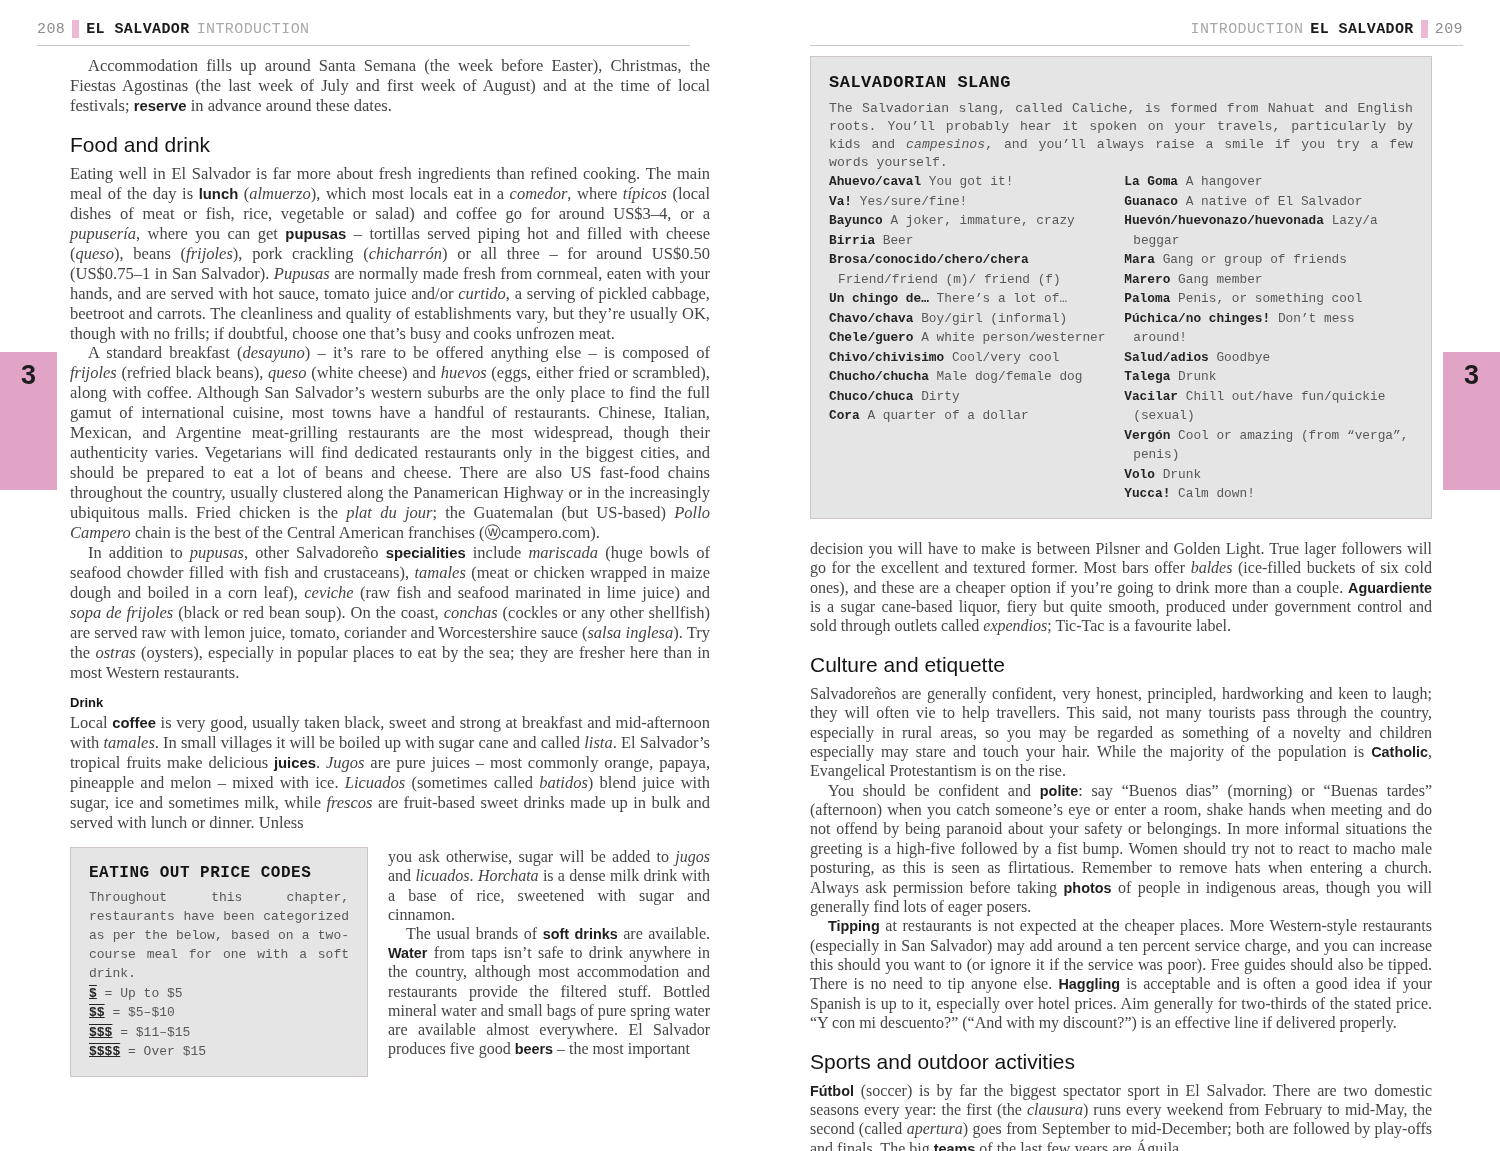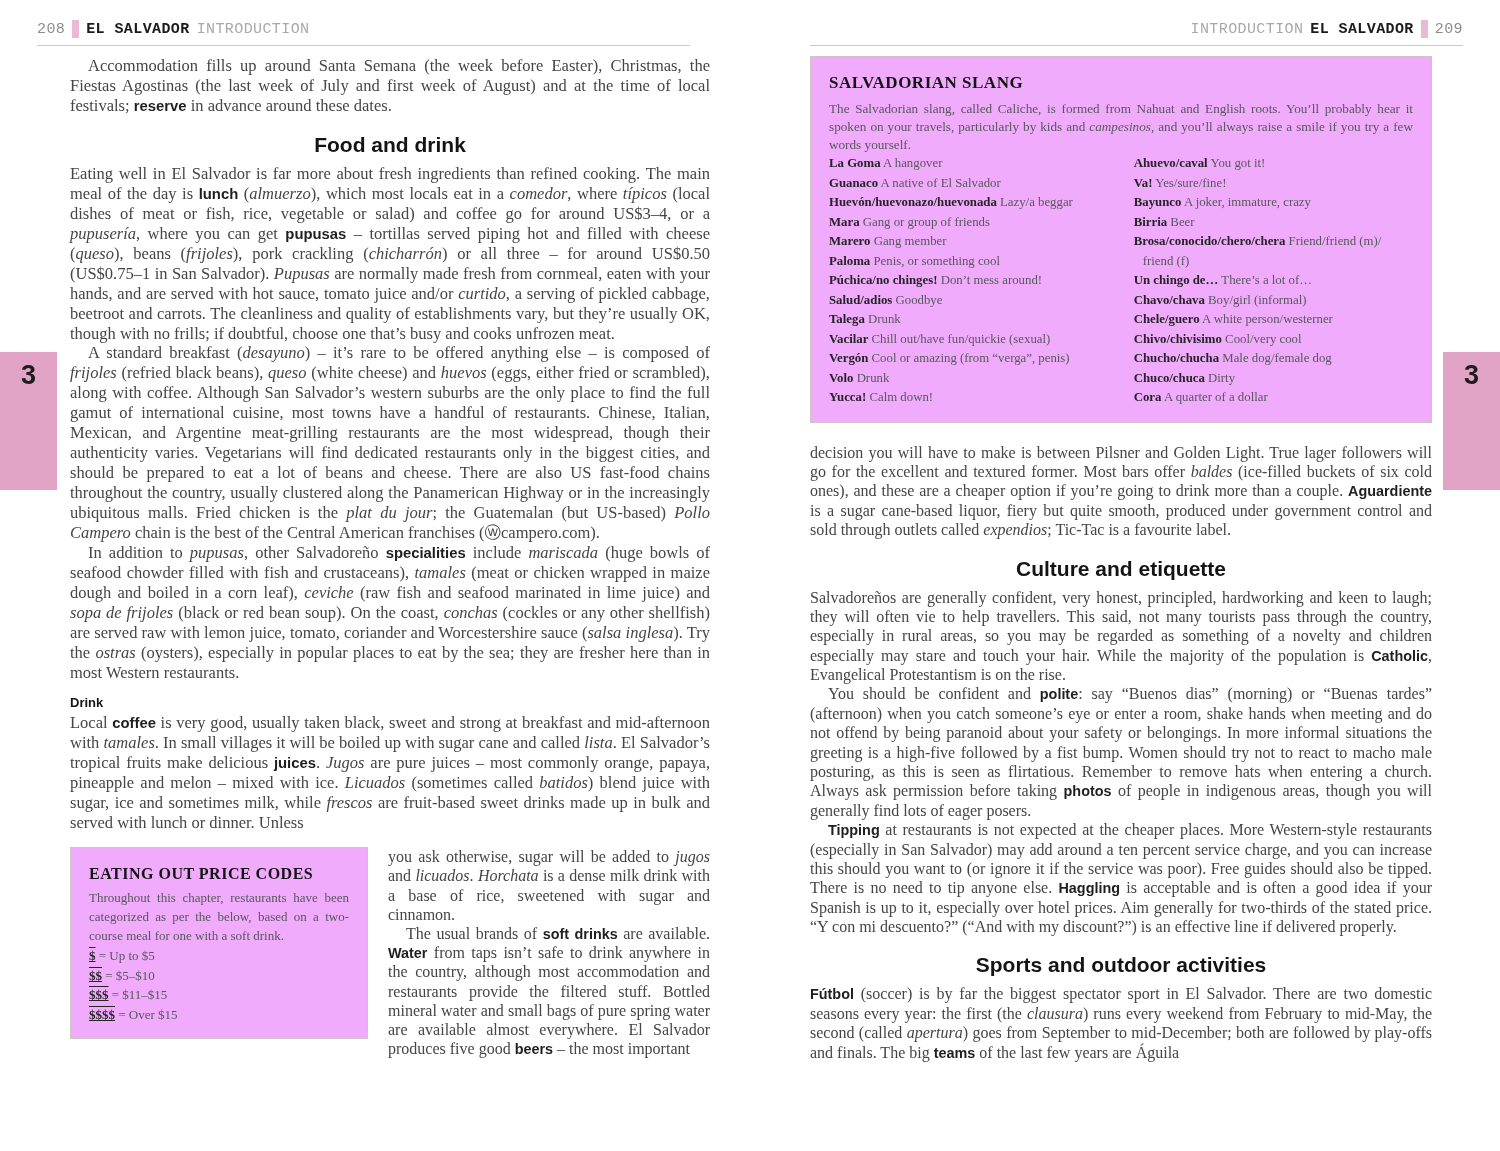--- a/index.html
+++ b/index.html
@@ -25,28 +25,28 @@
     text-align:center;}
   .side-tab.left{left:0;}
   .side-tab.right{right:0;}
   .side-tab span{display:inline-block;margin-top:8px;}
   
   .col{position:absolute;top:56px;}
   .col.leftpage{left:70px;width:640px;font-size:16.5px;line-height:1.21;}
   .col.rightpage{left:810px;width:622px;font-size:16px;line-height:1.21;}
   .col p{margin:0;text-align:justify;}
   .ind{text-indent:18px;}
-  h2.sec{font-family:"Liberation Sans", sans-serif;font-weight:bold;color:#141414;
-    font-size:21px;margin:18px 0 8px 0;line-height:1.05;text-align:center;}
+  h2.sec{font-family:"Liberation Sans", sans-serif;font-weight:normal;color:#141414;
+    font-size:21px;margin:18px 0 8px 0;line-height:1.05;}
   h3.sub{font-family:"Liberation Sans", sans-serif;font-weight:bold;color:#141414;
     font-size:13px;margin:12px 0 3px 0;}
   .sb{font-family:"Liberation Sans", sans-serif;font-weight:bold;color:#1f1f1f;font-size:.9em;}
   
-  .infobox{background:#f0abfc;border:1px solid #ccc5c2;
-    font-family:Liberation Serif, serif;color:#57585a;text-align:left;}
+  .infobox{background:#e5e5e5;border:1px solid #ccc5c2;
+    font-family:Liberation Mono, monospace;color:#57585a;text-align:left;}
   .infobox h3{margin:0 0 6px 0;color:#141414;font-weight:bold;letter-spacing:.5px;}
   
   .slang-box{padding:16px 18px 14px 18px;margin-bottom:20px;}
   .slang-box h3{font-size:17px;}
   .slang-intro{font-size:13.2px;line-height:1.38;margin:0 0 9px 0;color:#57585a;}
   .slang-cols{display:flex;gap:16px;}
   .slang-col{font-size:12.8px;line-height:19.5px;}
   .slang-col.c1{width:295px;}
   .slang-col.c2{width:305px;}
   .slang-entry{padding-left:9px;text-indent:-9px;}
@@ -115,48 +115,48 @@
       <p class="ind">The usual brands of <b class="sb">soft drinks</b> are available. <b class="sb">Water</b> from taps isn’t safe to drink anywhere in the country, although most accommodation and restaurants provide the filtered stuff. Bottled mineral water and small bags of pure spring water are available almost everywhere. El Salvador produces five good <b class="sb">beers</b> – the most important</p>
     </div>
   </div>
 </div>
 
 <div class="col rightpage">
   <aside class="infobox slang-box">
     <h3>SALVADORIAN SLANG</h3>
     <p class="slang-intro">The Salvadorian slang, called Caliche, is formed from Nahuat and English roots. You’ll probably hear it spoken on your travels, particularly by kids and <i>campesinos</i>, and you’ll always raise a smile if you try a few words yourself.</p>
     <div class="slang-cols">
+      <div class="slang-col c1">
+          <div class="slang-entry"><b>Ahuevo/caval</b> <span>You got it!</span></div>
+          <div class="slang-entry"><b>Va!</b> <span>Yes/sure/fine!</span></div>
+          <div class="slang-entry"><b>Bayunco</b> <span>A joker, immature, crazy</span></div>
+          <div class="slang-entry"><b>Birria</b> <span>Beer</span></div>
+          <div class="slang-entry"><b>Brosa/conocido/chero/chera</b> <span>Friend/friend (m)/ friend (f)</span></div>
+          <div class="slang-entry"><b>Un chingo de…</b> <span>There’s a lot of…</span></div>
+          <div class="slang-entry"><b>Chavo/chava</b> <span>Boy/girl (informal)</span></div>
+          <div class="slang-entry"><b>Chele/guero</b> <span>A white person/westerner</span></div>
+          <div class="slang-entry"><b>Chivo/chivisimo</b> <span>Cool/very cool</span></div>
+          <div class="slang-entry"><b>Chucho/chucha</b> <span>Male dog/female dog</span></div>
+          <div class="slang-entry"><b>Chuco/chuca</b> <span>Dirty</span></div>
+          <div class="slang-entry"><b>Cora</b> <span>A quarter of a dollar</span></div>
+        </div>
       <div class="slang-col c2">
           <div class="slang-entry"><b>La Goma</b> <span>A hangover</span></div>
           <div class="slang-entry"><b>Guanaco</b> <span>A native of El Salvador</span></div>
           <div class="slang-entry"><b>Huevón/huevonazo/huevonada</b> <span>Lazy/a beggar</span></div>
           <div class="slang-entry"><b>Mara</b> <span>Gang or group of friends</span></div>
           <div class="slang-entry"><b>Marero</b> <span>Gang member</span></div>
           <div class="slang-entry"><b>Paloma</b> <span>Penis, or something cool</span></div>
           <div class="slang-entry"><b>Púchica/no chinges!</b> <span>Don’t mess around!</span></div>
           <div class="slang-entry"><b>Salud/adios</b> <span>Goodbye</span></div>
           <div class="slang-entry"><b>Talega</b> <span>Drunk</span></div>
           <div class="slang-entry"><b>Vacilar</b> <span>Chill out/have fun/quickie (sexual)</span></div>
           <div class="slang-entry"><b>Vergón</b> <span>Cool or amazing (from “verga”, penis)</span></div>
           <div class="slang-entry"><b>Volo</b> <span>Drunk</span></div>
           <div class="slang-entry"><b>Yucca!</b> <span>Calm down!</span></div>
-        </div>
-      <div class="slang-col c1">
-          <div class="slang-entry"><b>Ahuevo/caval</b> <span>You got it!</span></div>
-          <div class="slang-entry"><b>Va!</b> <span>Yes/sure/fine!</span></div>
-          <div class="slang-entry"><b>Bayunco</b> <span>A joker, immature, crazy</span></div>
-          <div class="slang-entry"><b>Birria</b> <span>Beer</span></div>
-          <div class="slang-entry"><b>Brosa/conocido/chero/chera</b> <span>Friend/friend (m)/ friend (f)</span></div>
-          <div class="slang-entry"><b>Un chingo de…</b> <span>There’s a lot of…</span></div>
-          <div class="slang-entry"><b>Chavo/chava</b> <span>Boy/girl (informal)</span></div>
-          <div class="slang-entry"><b>Chele/guero</b> <span>A white person/westerner</span></div>
-          <div class="slang-entry"><b>Chivo/chivisimo</b> <span>Cool/very cool</span></div>
-          <div class="slang-entry"><b>Chucho/chucha</b> <span>Male dog/female dog</span></div>
-          <div class="slang-entry"><b>Chuco/chuca</b> <span>Dirty</span></div>
-          <div class="slang-entry"><b>Cora</b> <span>A quarter of a dollar</span></div>
         </div>
     </div>
   </aside>
 
   <p>decision you will have to make is between Pilsner and Golden Light. True lager followers will go for the excellent and textured former. Most bars offer <i>baldes</i> (ice-filled buckets of six cold ones), and these are a cheaper option if you’re going to drink more than a couple. <b class="sb">Aguardiente</b> is a sugar cane-based liquor, fiery but quite smooth, produced under government control and sold through outlets called <i>expendios</i>; Tic-Tac is a favourite label.</p>
 
   <h2 class="sec">Culture and etiquette</h2>
   <p>Salvadoreños are generally confident, very honest, principled, hardworking and keen to laugh; they will often vie to help travellers. This said, not many tourists pass through the country, especially in rural areas, so you may be regarded as something of a novelty and children especially may stare and touch your hair. While the majority of the population is <b class="sb">Catholic</b>, Evangelical Protestantism is on the rise.</p>
   <p class="ind">You should be confident and <b class="sb">polite</b>: say “Buenos dias” (morning) or “Buenas tardes” (afternoon) when you catch someone’s eye or enter a room, shake hands when meeting and do not offend by being paranoid about your safety or belongings. In more informal situations the greeting is a high-five followed by a fist bump. Women should try not to react to macho male posturing, as this is seen as flirtatious. Remember to remove hats when entering a church. Always ask permission before taking <b class="sb">photos</b> of people in indigenous areas, though you will generally find lots of eager posers.</p>
   <p class="ind"><b class="sb">Tipping</b> at restaurants is not expected at the cheaper places. More Western-style restaurants (especially in San Salvador) may add around a ten percent service charge, and you can increase this should you want to (or ignore it if the service was poor). Free guides should also be tipped. There is no need to tip anyone else. <b class="sb">Haggling</b> is acceptable and is often a good idea if your Spanish is up to it, especially over hotel prices. Aim generally for two-thirds of the stated price. “Y con mi descuento?” (“And with my discount?”) is an effective line if delivered properly.</p>

